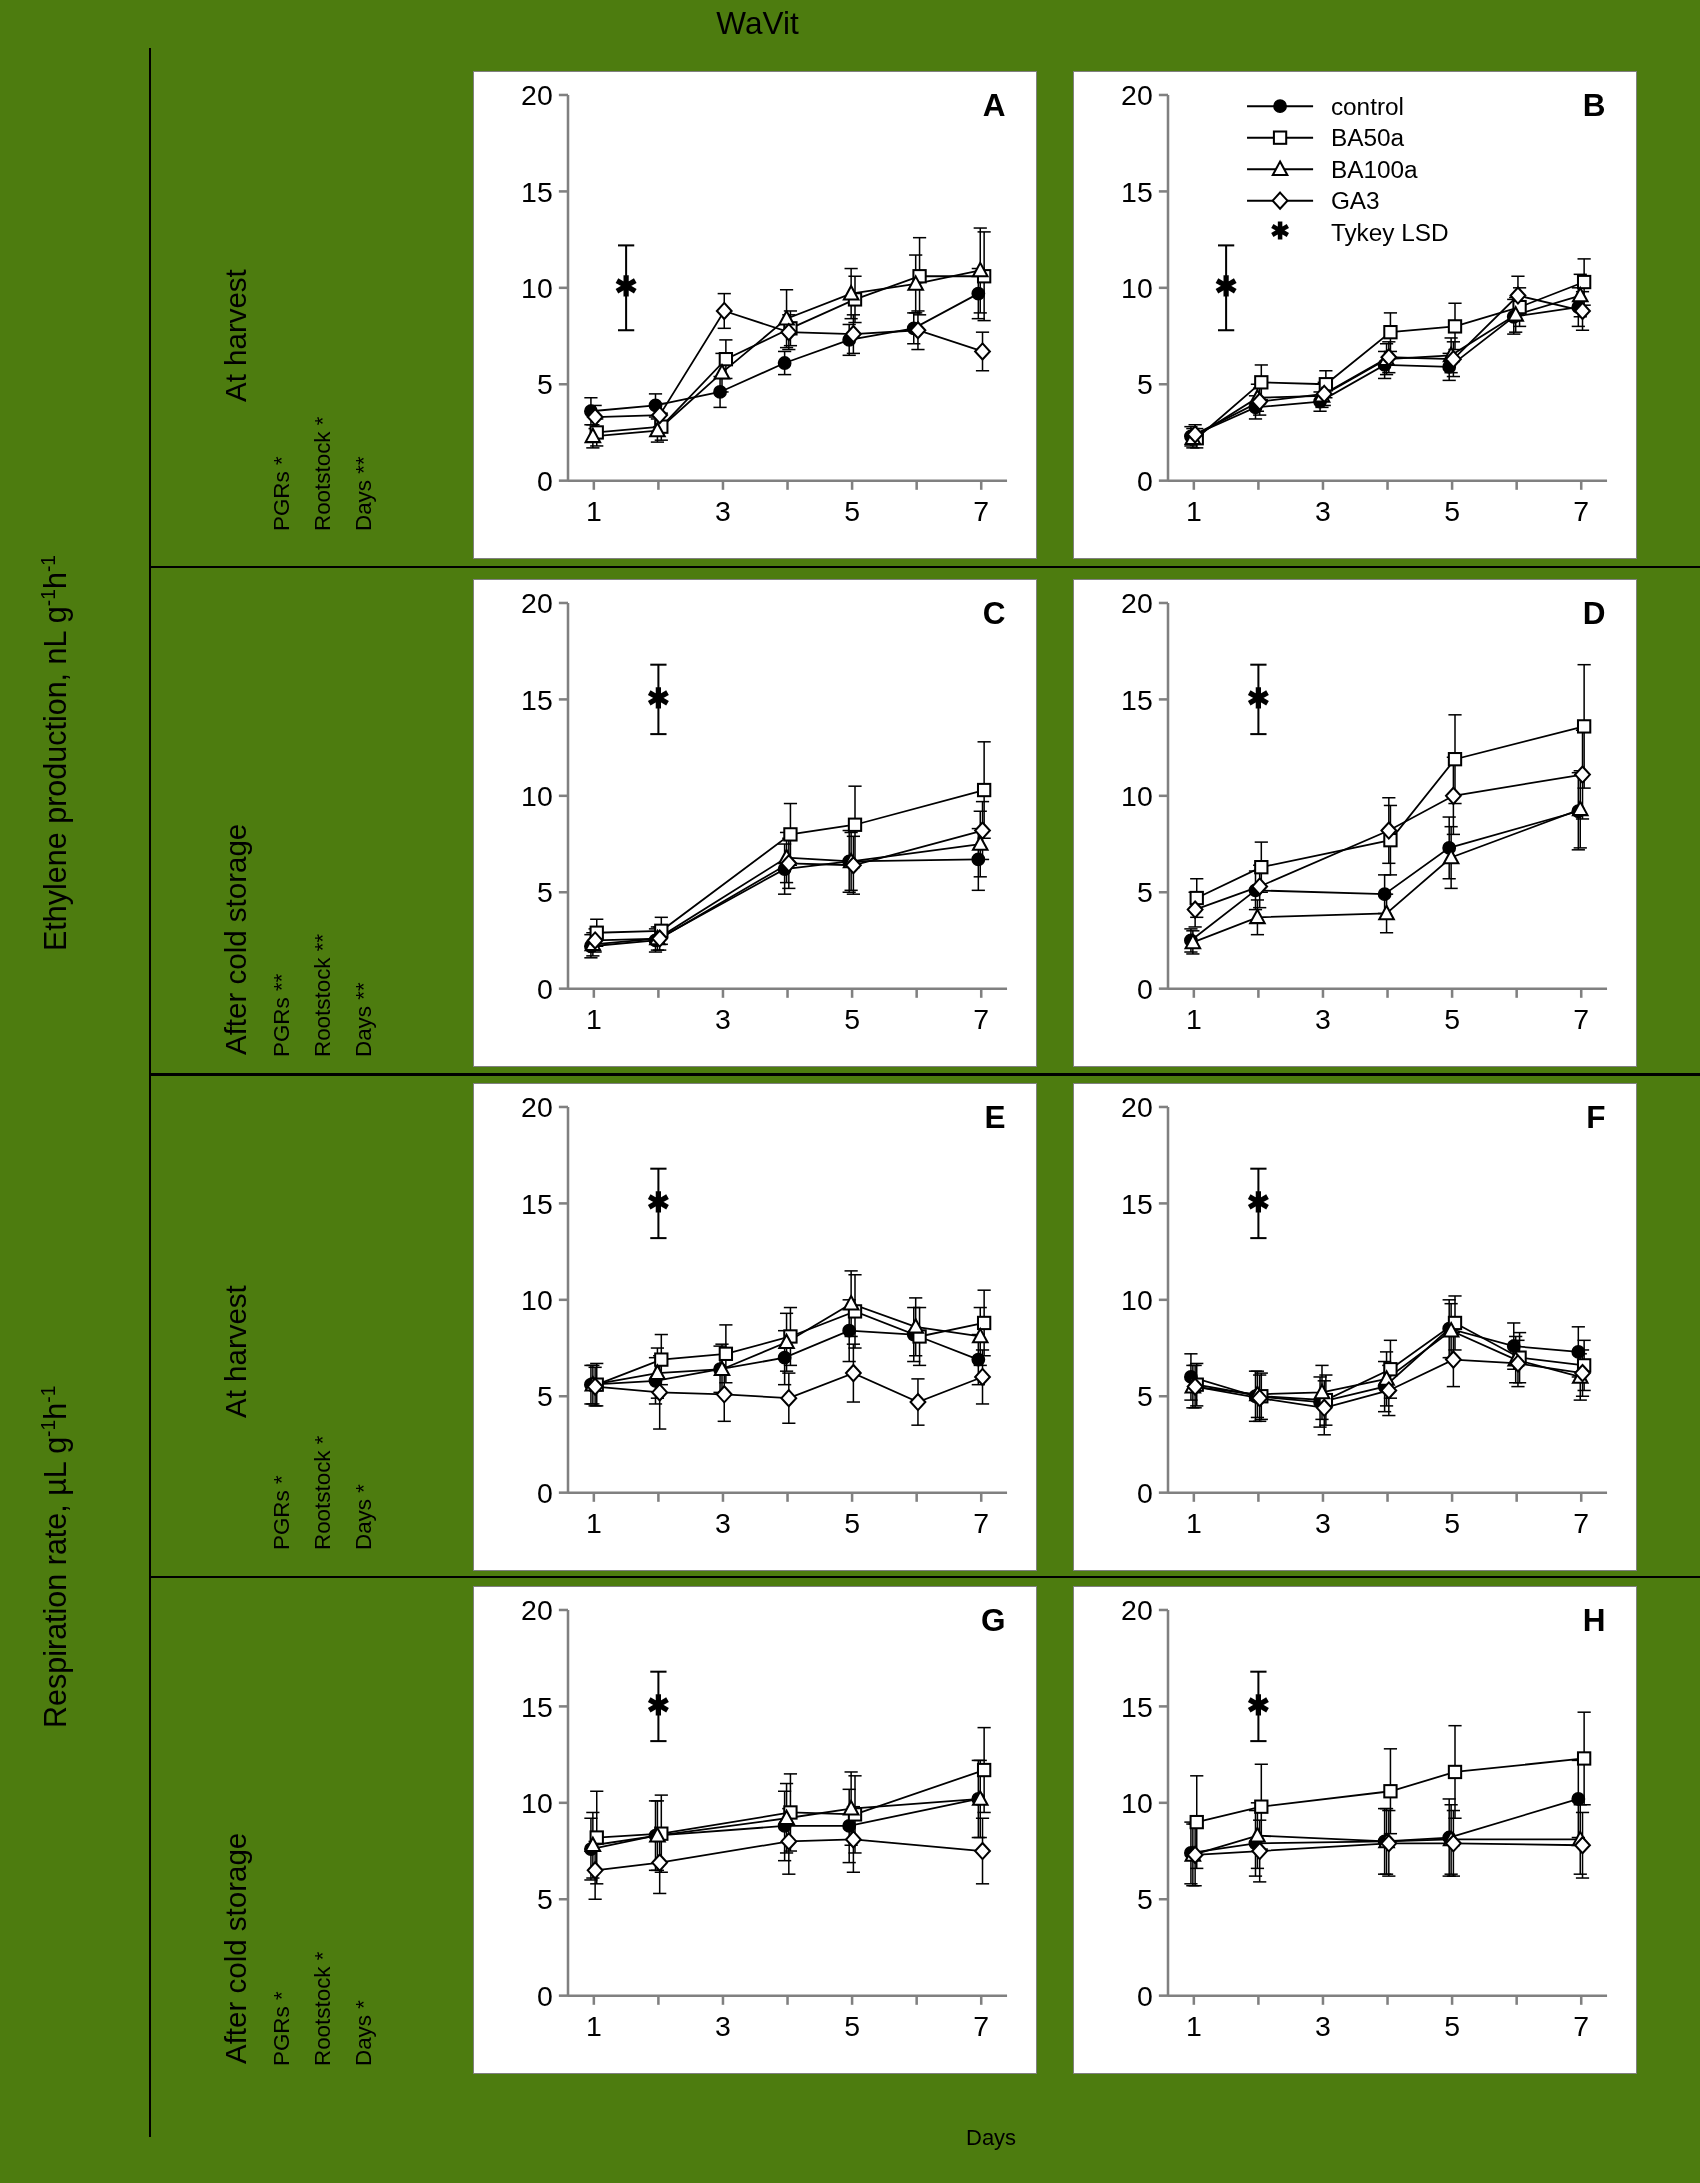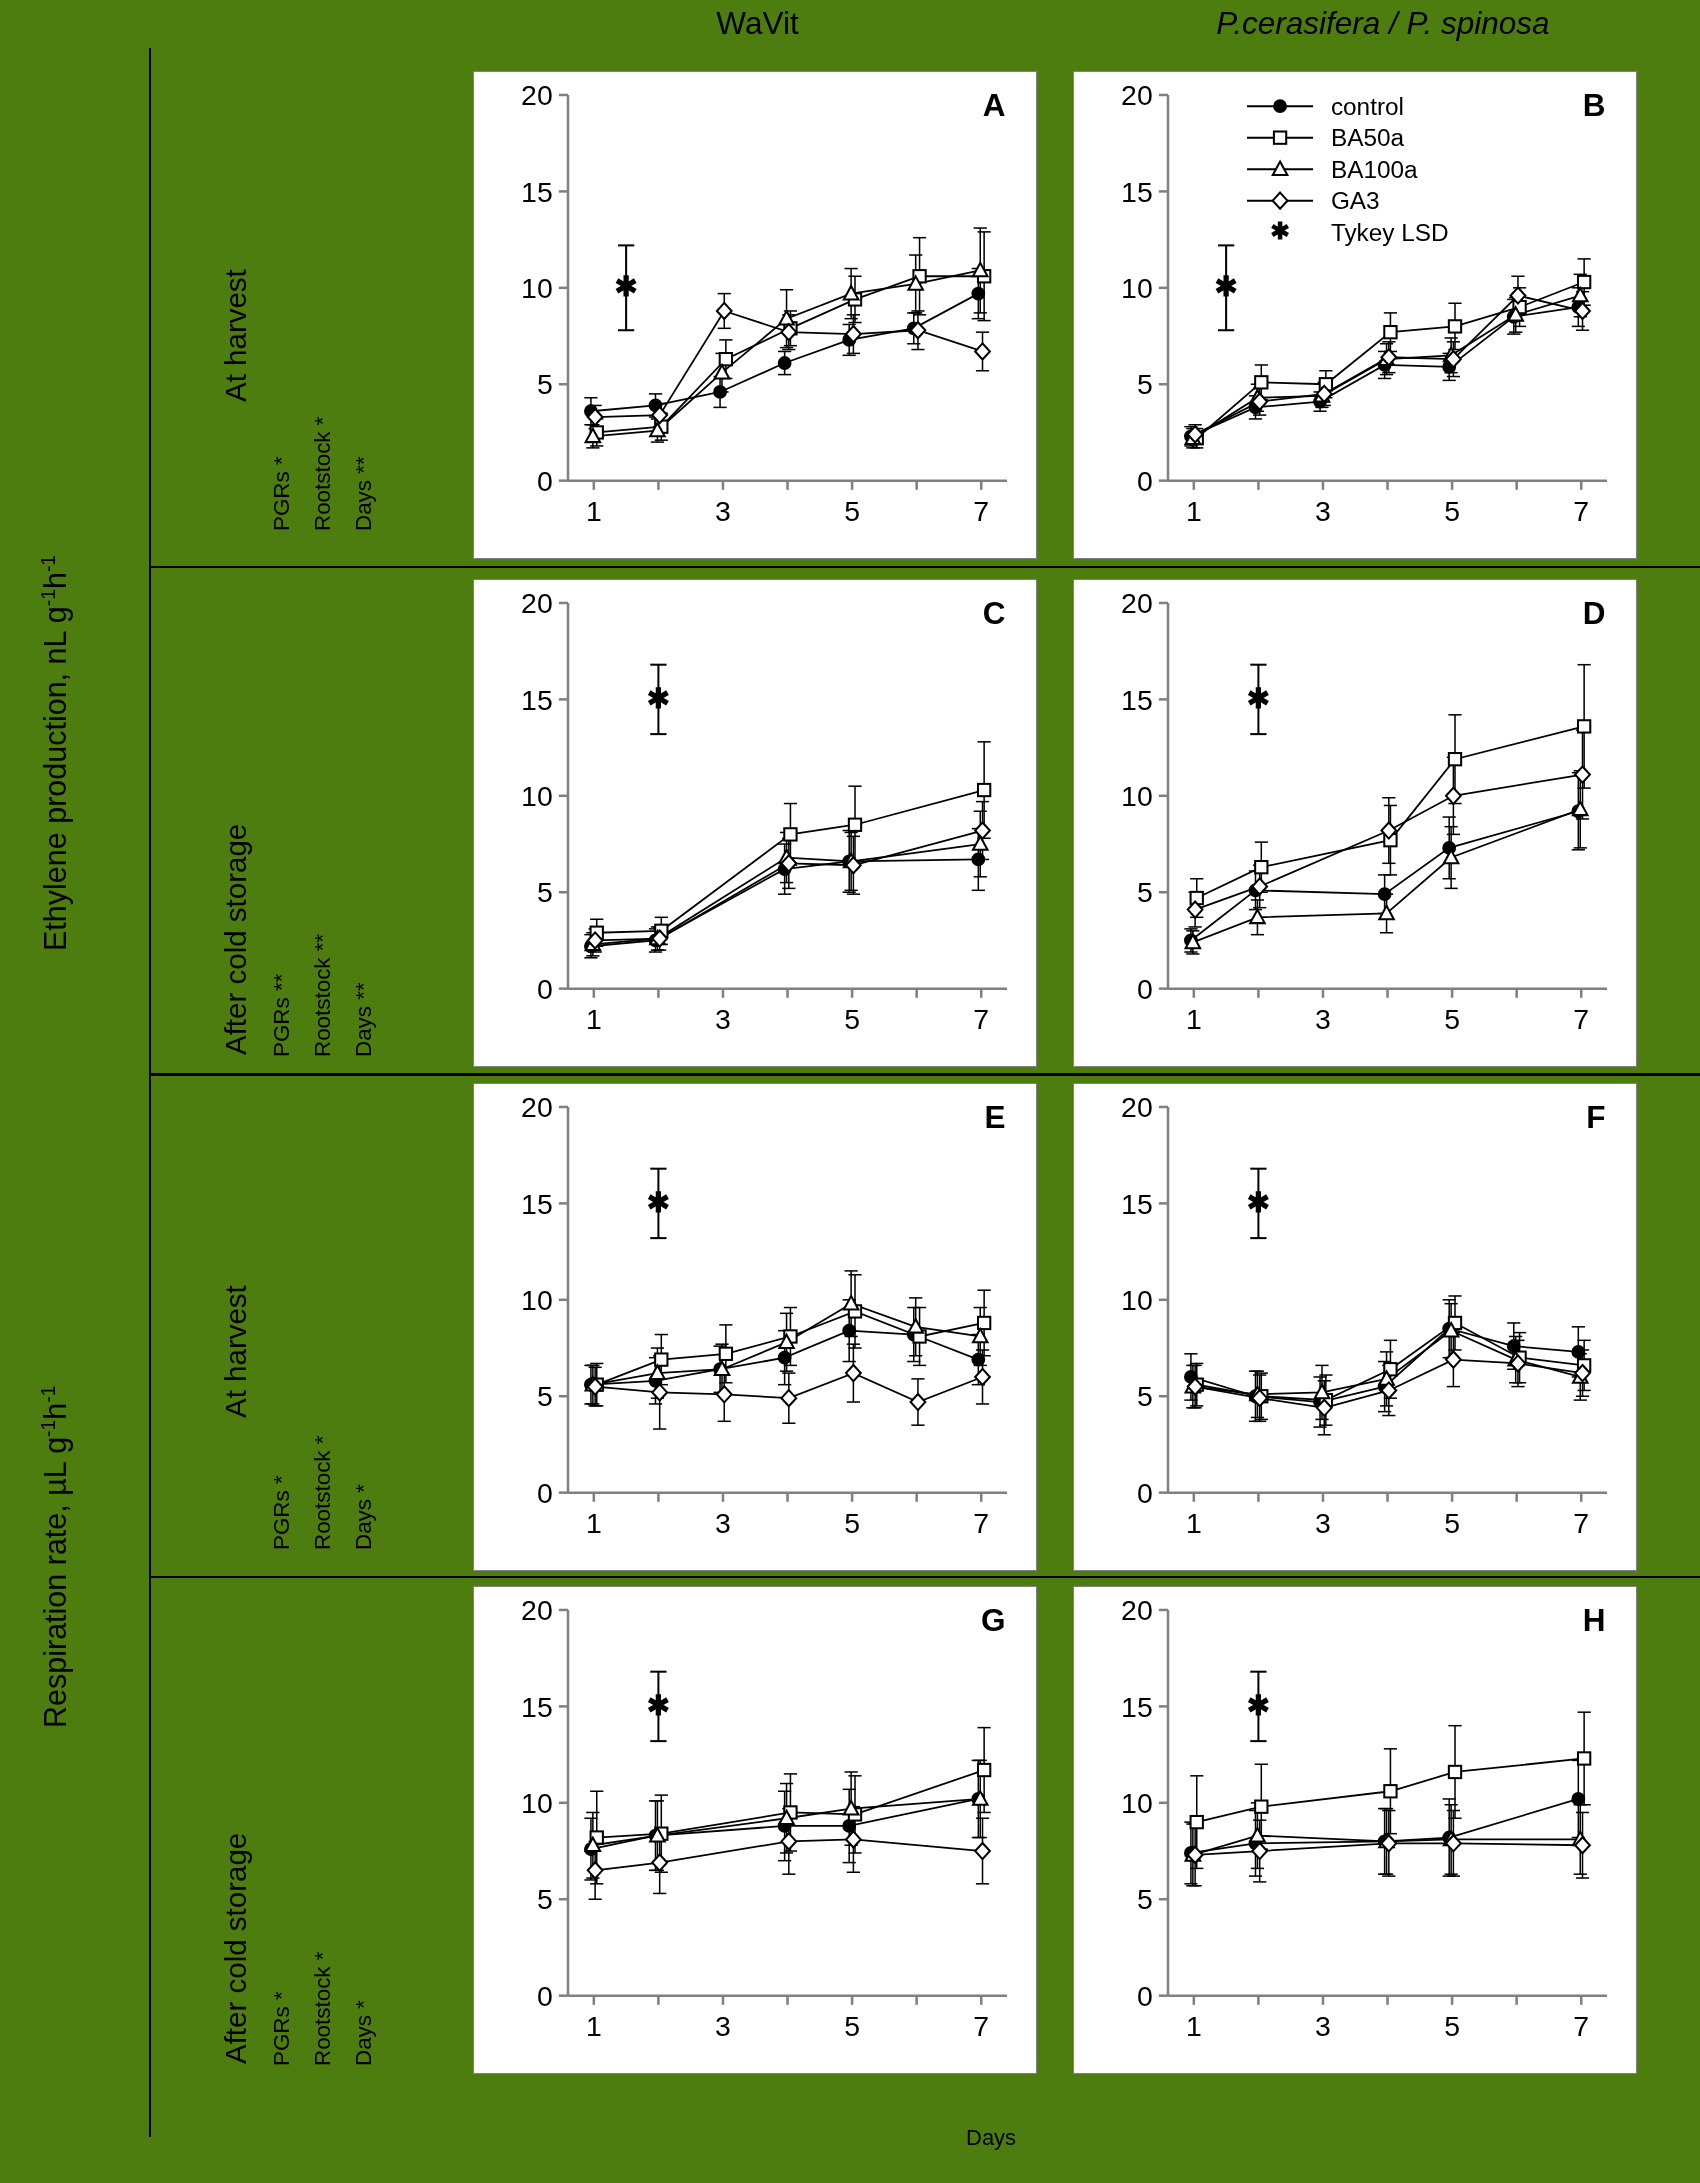--- a/index.html
+++ b/index.html
@@ -23,21 +23,20 @@
   .panel-letter{position:absolute;font-weight:bold;font-size:31.5px;}
 
   .xaxis-title{position:absolute;font-size:22px;}
 </style>
 </head>
 <body>
 
 <div id="root">
 
   <div class="col-title" style="left:473px;top:5.1px;width:569px;">WaVit</div>
-  <div class="col-title italic" style="left:1073px;top:5.1px;width:620px;">P.cerasifera / P. spinosa</div>
 
   <div class="vline" style="left:149px;top:48px;width:2px;height:2089px;"></div>
   <div class="hline" style="left:149px;top:1073px;width:1552px;height:2.5px;"></div>
   <div class="hline" style="left:149px;top:566px;width:1552px;height:1.5px;"></div>
   <div class="hline" style="left:149px;top:1576px;width:1552px;height:1.5px;"></div>
 
   <div class="rot axis-label" style="left:38px;top:951px;transform:rotate(-90deg);">
     <span>Ethylene production, nL g</span><span style="font-size:19.3px;vertical-align:super;">-1</span><span>h</span><span style="font-size:19.3px;vertical-align:super;">-1</span>
   </div>
   <div class="rot axis-label" style="left:38px;top:1728px;transform:rotate(-90deg);">

